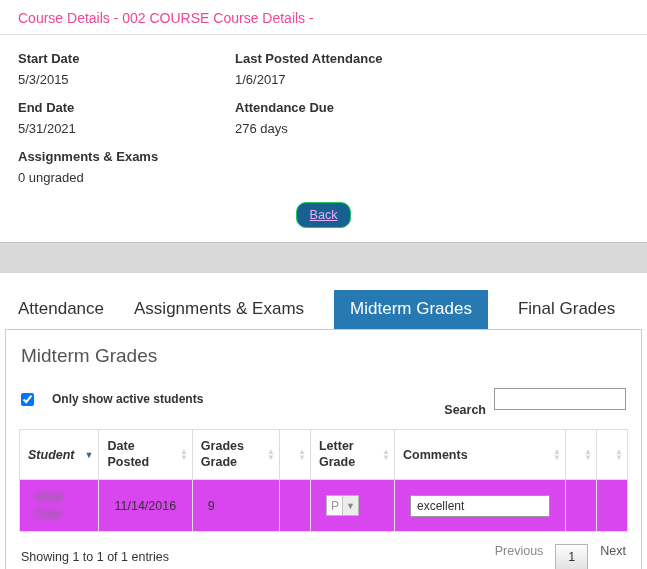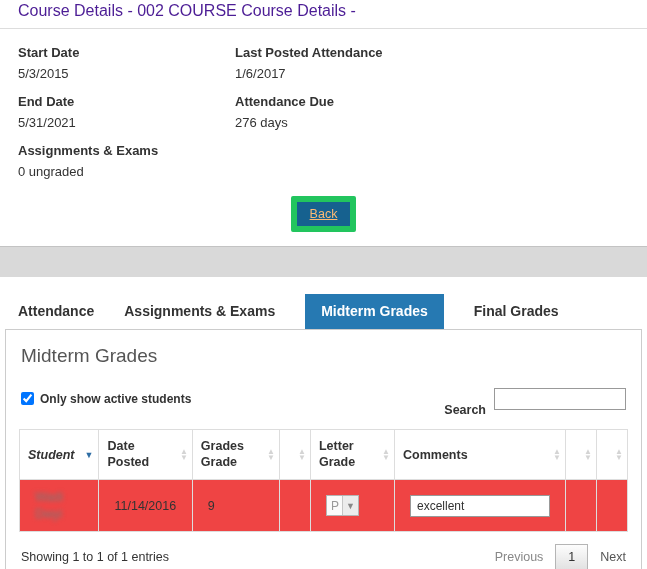--- a/index.html
+++ b/index.html
@@ -4,64 +4,64 @@
 <style>
   * { box-sizing: border-box; margin: 0; padding: 0; }
   html, body { background: #fff; }
   body {
     width: 647px; height: 569px;
     font-family: "Liberation Sans", sans-serif;
     font-size: 13px; color: #333;
     position: relative; overflow: hidden;
   }
   
-  .top-title { padding: 2px 18px 8px 18px; font-size: 16px; color: #4c1d95; }
+  .top-title { padding: 10px 18px 8px 18px; font-size: 14px; color: #ec4899; }
   .top-rule { border: 0; border-top: 1px solid #ddd; }
   .details-grid {
     display: grid; grid-template-columns: 217px 1fr;
     padding: 16px 18px 0 18px;
   }
   .field { margin-bottom: 13px; }
   .field .f-label { font-weight: bold; margin-bottom: 6px; font-size: 13px; }
   .field .f-value { font-size: 13px; }
   .back-row { text-align: center; margin: 4px 0 14px 0; }
   .btn-blue {
-    display: inline-block; background: #16618f; color: #fdba74;
-    border: 6px solid #22c55e; border-radius: 2px;
+    display: inline-block; background: #16618f; color: #f0abfc;
+    border: 1px solid #22c55e; border-radius: 10px;
     font-size: 12.5px; padding: 5px 13px; cursor: pointer;
     text-decoration: underline; font-family: "Liberation Sans", sans-serif;
   }
   
   .gray-band { height: 31px; background: #d9d9d9; border-top: 1px solid #c3c3c3; }
   
   .tabs { display: flex; align-items: flex-end; padding: 17px 0 0 18px; }
   .tab {
-    font-weight: bold; font-size: 14px; color: #333;
+    font-weight: normal; font-size: 17px; color: #333;
     padding: 9px 0 10px 0; margin-right: 30px; cursor: pointer; white-space: nowrap;
   }
   .tab.active {
     background: #2679b2; color: #fff; padding: 9px 16px 10px 16px;
   }
   
   .panel { margin: 0 5px; border: 1px solid #ccc; padding: 13px 13px 12px 13px; }
   .panel-title { font-size: 19px; font-weight: normal; color: #555; margin: 2px 0 14px 2px; }
   .controls-row { display: flex; justify-content: space-between; align-items: center; margin: 0 2px 12px 2px; }
-  .filter-left { display: flex; align-items: flex-start; gap: 6px; }
+  .filter-left { display: flex; align-items: center; gap: 18px; }
   .filter-left label { font-weight: bold; font-size: 12px; }
   .search-right { display: flex; align-items: center; gap: 8px; }
   .search-right .s-label { font-weight: bold; font-size: 12.5px; margin-top: 22px; }
   .search-input {
     width: 132px; height: 22px; border: 1px solid #999;
     font-family: "Liberation Sans", sans-serif; font-size: 12px; padding: 2px 5px;
   }
   
   table { width: 100%; border-collapse: collapse; font-size: 12.5px; }
   th, td { border: 1px solid #ddd; text-align: left; vertical-align: middle; }
   th { font-weight: bold; padding: 9px 16px 9px 8px; position: relative; height: 46px; }
-  td { padding: 9px 15px; height: 44px; background: #ef4444; }
+  td { padding: 9px 15px; height: 44px; background: #d946ef; }
   .hdr-narrow { display: inline-block; width: 54px; line-height: 1.25; }
   .sort-icons {
     position: absolute; right: 4px; top: 50%; transform: translateY(-50%);
     display: flex; flex-direction: column; line-height: 6px;
     font-size: 8px; color: #d4d4d4; text-align: center;
   }
   .sort-single {
     position: absolute; right: 5px; top: 50%; transform: translateY(-50%);
     font-size: 9px; color: #2e6da4;
   }
@@ -86,21 +86,21 @@
     width: 16px; display: flex; align-items: center; justify-content: center;
     border-left: 1px solid #c5c5c5; background: #ececec; color: #888; font-size: 9px;
   }
   .comments-input {
     width: 140px; height: 22px; border: 1px solid #999;
     font-family: "Liberation Sans", sans-serif; font-size: 12px; padding: 2px 6px; color: #333;
   }
   
   .table-footer { display: flex; justify-content: space-between; align-items: center; margin: 12px 2px 4px 2px; gap: 44px; }
   .showing-text { font-size: 12.5px; color: #333; }
-  .pagination { display: flex; align-items: center; gap: 12px; }
+  .pagination { display: flex; align-items: flex-start; gap: 12px; }
   .page-prev { color: #888; font-size: 12.5px; cursor: pointer; }
   .page-next { color: #555; font-size: 12.5px; cursor: pointer; }
   .page-current {
     border: 1px solid #b5b5b5; background: linear-gradient(#fdfdfd, #e2e2e2);
     padding: 5px 12px; font-size: 12.5px; color: #333; cursor: pointer;
   }
 </style>
 </head>
 <body>
 

